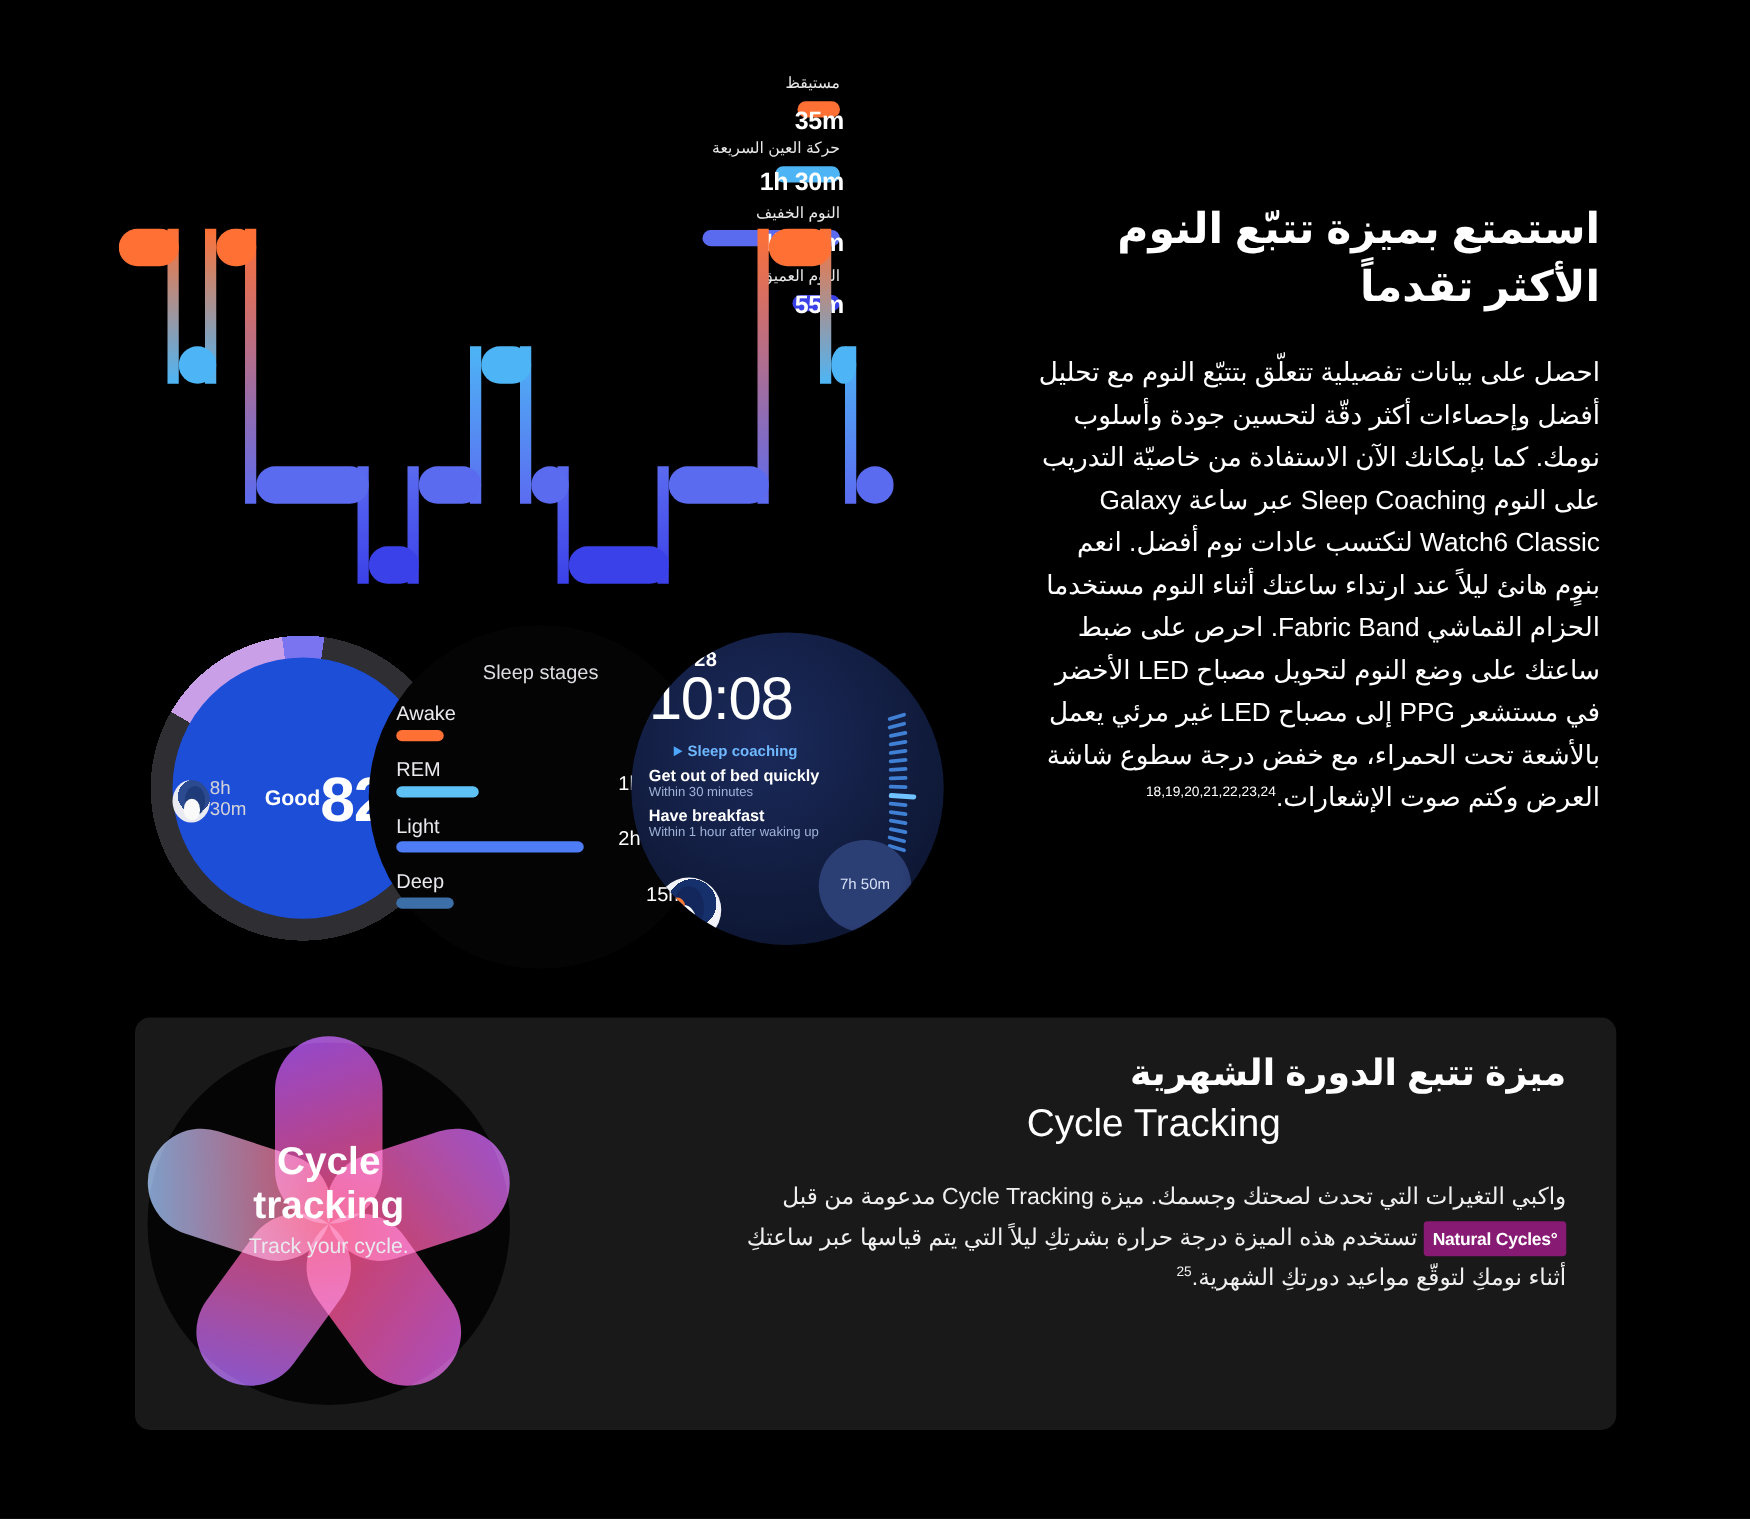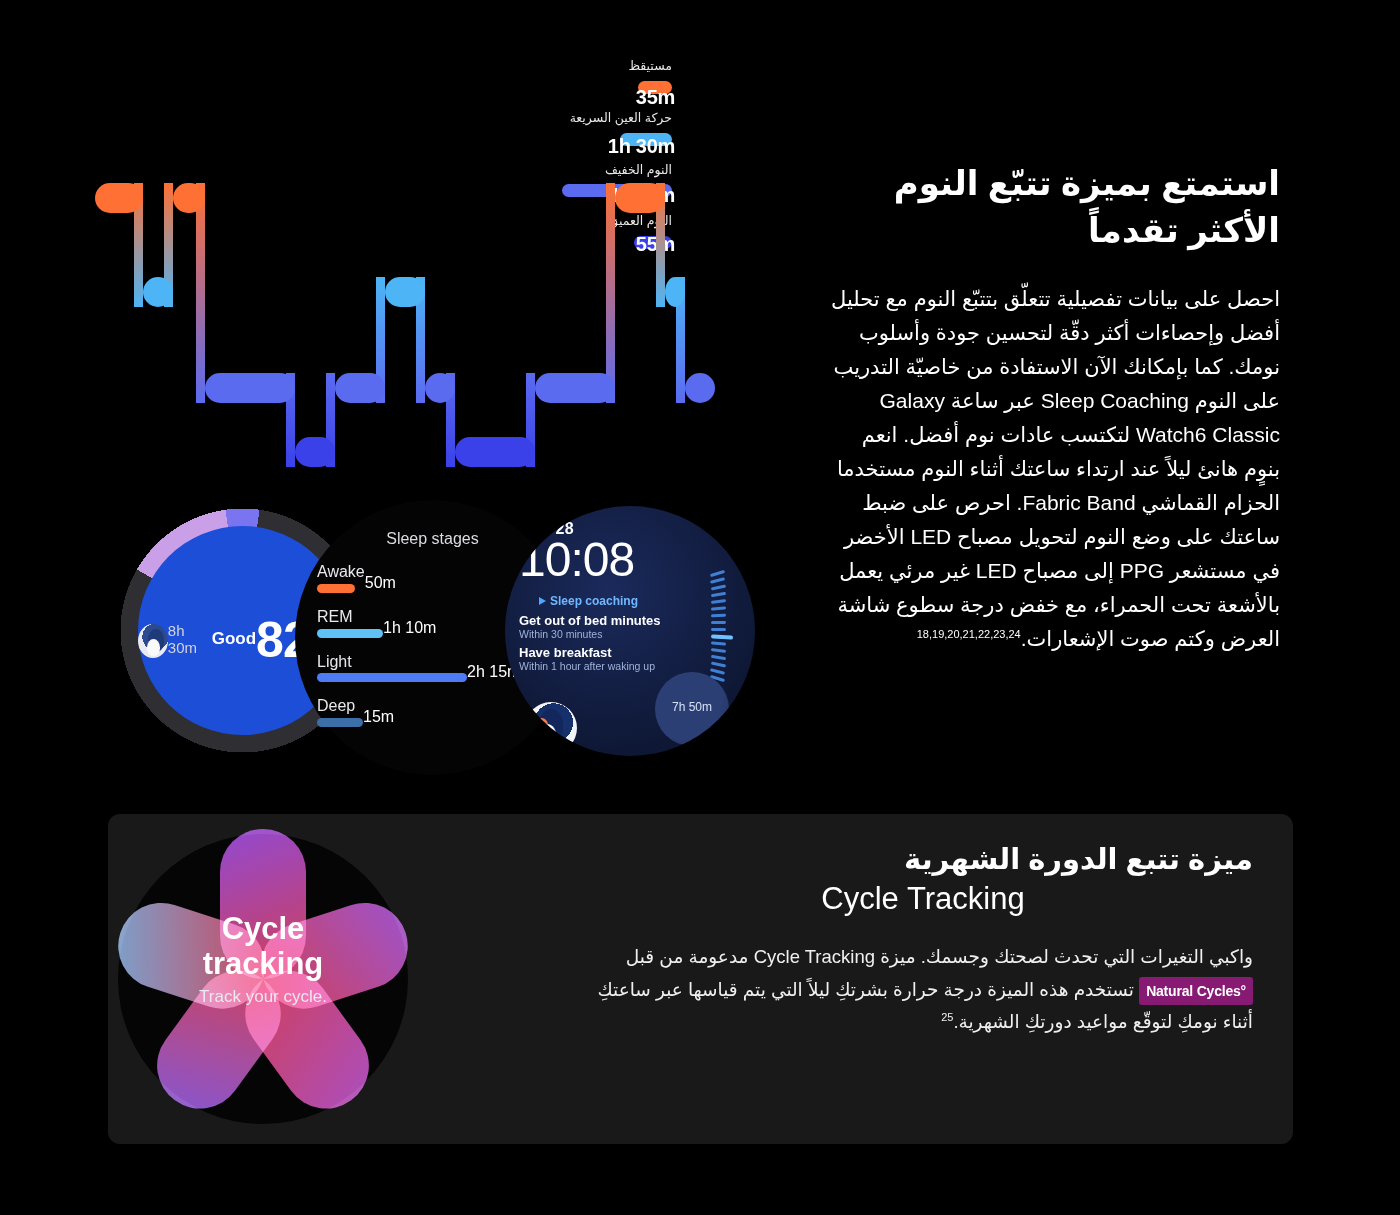--- a/index.html
+++ b/index.html
@@ -61,21 +61,21 @@
     position:relative;overflow:hidden;}
   .penguin:before{content:"";position:absolute;left:10px;top:5px;width:16px;height:23px;
     border-radius:48% 48% 45% 45%;background:#1e3a78;}
   .penguin:after{content:"";position:absolute;left:9px;top:15px;width:13px;height:17px;
     border-radius:50% 50% 45% 45%;background:#fafafa;}
 
   
   #watch-stages{left:195px;top:0px;width:275px;height:275px;background:#040404;}
   #stages-inner{position:absolute;inset:0;padding:30px 22px 0 22px;box-sizing:border-box;direction:ltr;}
   .stages-title{font-size:16px;color:#dcdce2;text-align:center;margin-bottom:14px;}
-  .stage-row{display:flex;align-items:flex-end;margin-bottom:3px;margin-top:16px;}
+  .stage-row{display:flex;align-items:flex-end;justify-content:space-between;margin-bottom:3px;margin-top:16px;}
   .stage-left{display:flex;flex-direction:column;align-items:flex-start;}
   .stage-name{font-size:16px;color:#e9e9ee;line-height:1.05;}
   .stage-bar{height:9px;border-radius:5px;margin-top:3px;}
   .stage-val{font-size:16px;color:#fff;padding-bottom:1px;}
 
   
   #watch-coach{left:405px;top:6px;width:250px;height:250px;
     background:radial-gradient(circle at 42% 34%, #1b2a5c 0%, #111c3e 55%, #0a1229 100%);
     overflow:hidden;}
   #coach-inner{position:absolute;inset:0;direction:ltr;padding:14px 0 0 14px;box-sizing:border-box;}
@@ -285,21 +285,21 @@
     <div id="coach-inner">
       <div class="coach-date">
         <span class="d-day">SAT</span>
         <span>28</span>
       </div>
       <div class="coach-time">10:08</div>
       <div class="coach-head">
         <span class="bolt"></span>
         <span class="coach-head-txt">Sleep coaching</span>
       </div>
-      <div class="tip-main">Get out of bed minutes</div>
+      <div class="tip-main">Get out of bed quickly</div>
       <div class="tip-sub">Within 30 minutes</div>
       <div class="tip-main">Have breakfast</div>
       <div class="tip-sub">Within 1 hour after waking up</div>
       <div class="ticks" id="coach-ticks">
           <span class="tick" style="width: 15px; left: 19.1962px; top: 8px; transform: rotate(-16.5deg);"></span>
           <span class="tick" style="width: 15px; left: 19.3928px; top: 15px; transform: rotate(-14.3deg);"></span>
           <span class="tick" style="width: 15px; left: 19.5631px; top: 22px; transform: rotate(-12.1deg);"></span>
           <span class="tick" style="width: 15px; left: 19.7063px; top: 29px; transform: rotate(-9.9deg);"></span>
           <span class="tick" style="width: 15px; left: 19.8218px; top: 36px; transform: rotate(-7.7deg);"></span>
           <span class="tick" style="width: 15px; left: 19.9088px; top: 43px; transform: rotate(-5.5deg);"></span>

